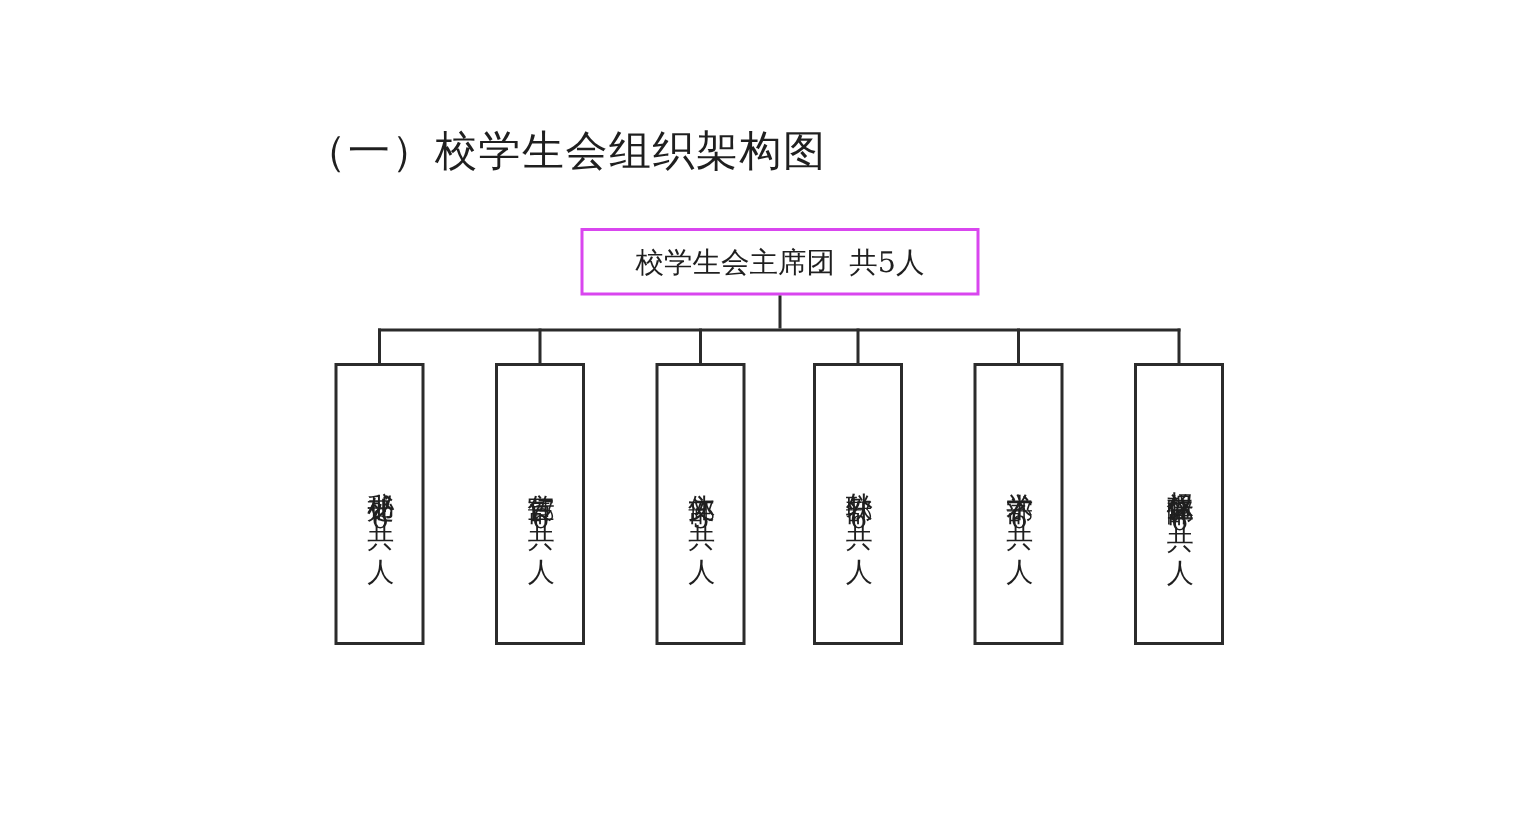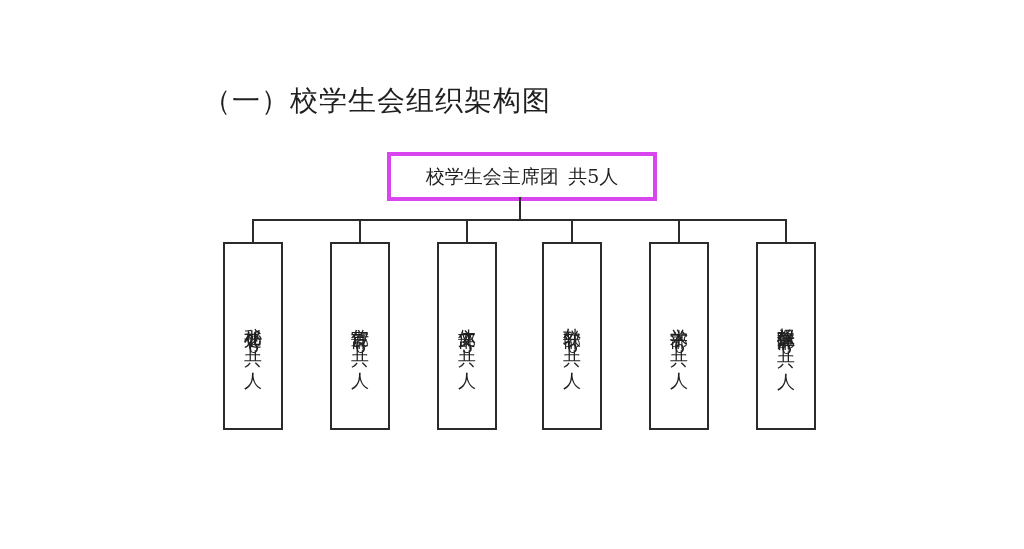--- a/index.html
+++ b/index.html
@@ -25,21 +25,21 @@
     letter-spacing: 1px;
     color: #1f1f1f;
     white-space: nowrap;
   }
   .root-box {
     position: absolute;
     left: 387px;
     top: 152px;
     width: 262px;
     height: 41px;
-    border: 4px solid #d946ef;
+    border: 2px solid #d946ef;
     background: #ffffff;
     display: flex;
     align-items: center;
     justify-content: center;
     font-size: 19px;
     white-space: nowrap;
   }
   .root-box .count {
     margin-left: 0.5em;
   }

